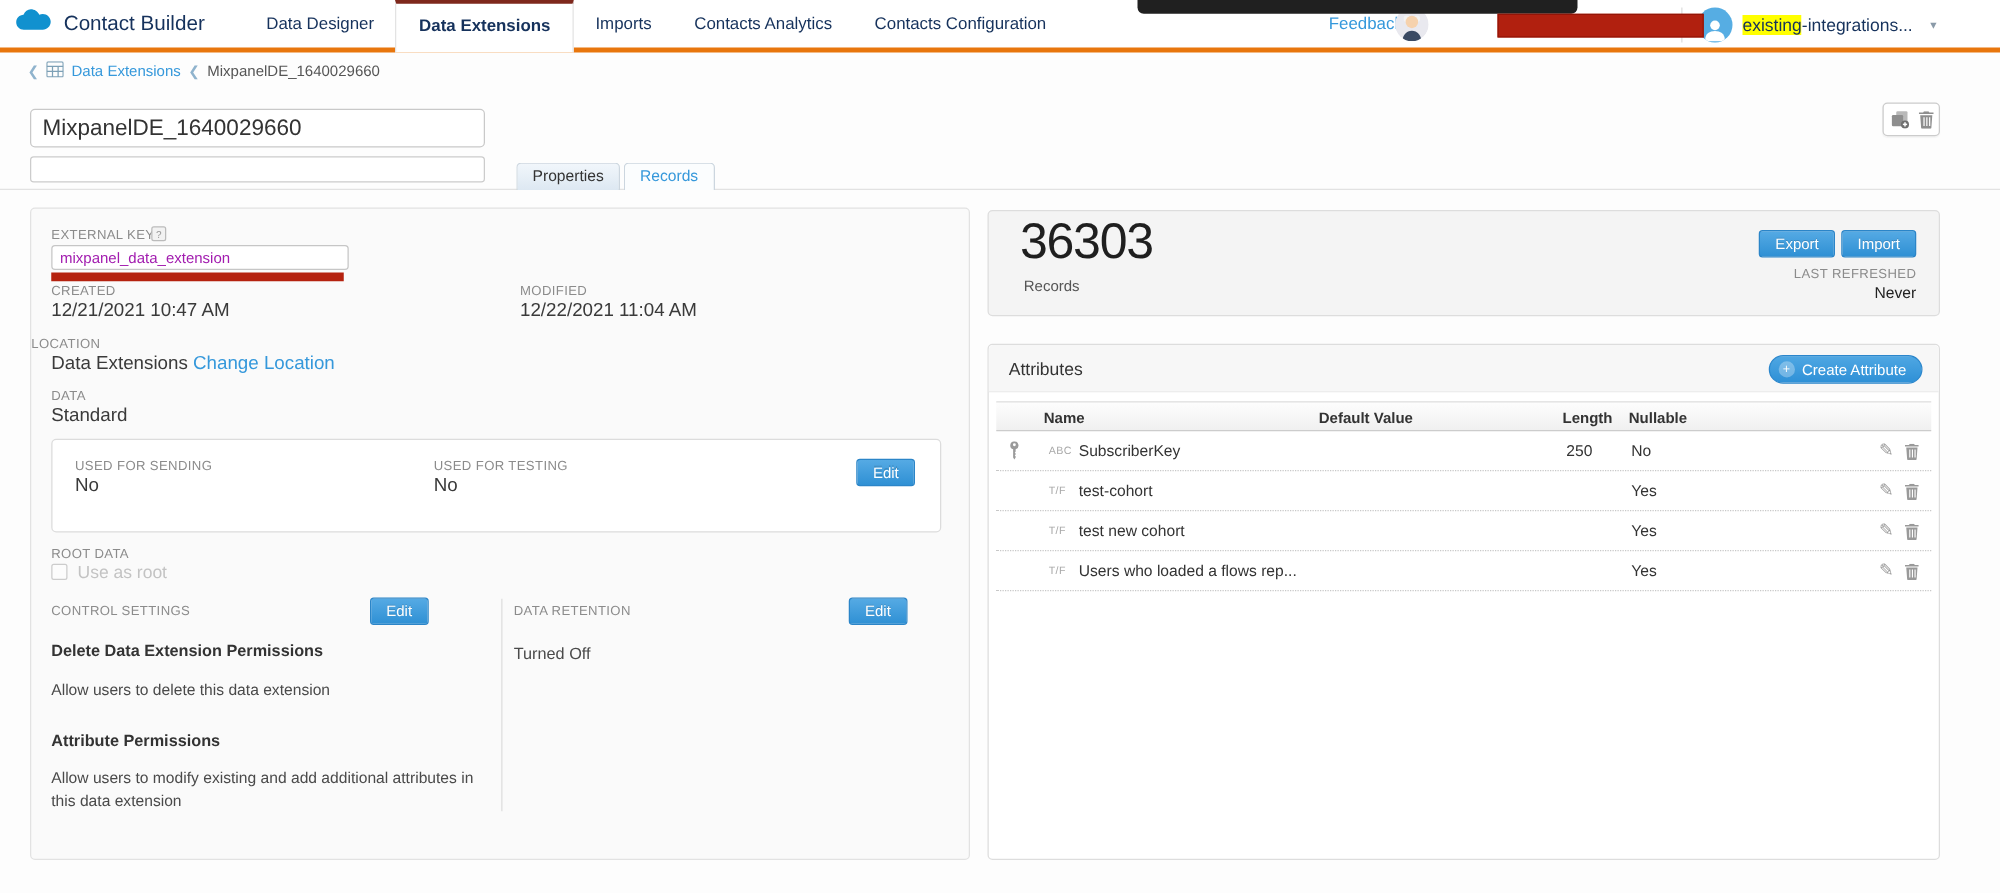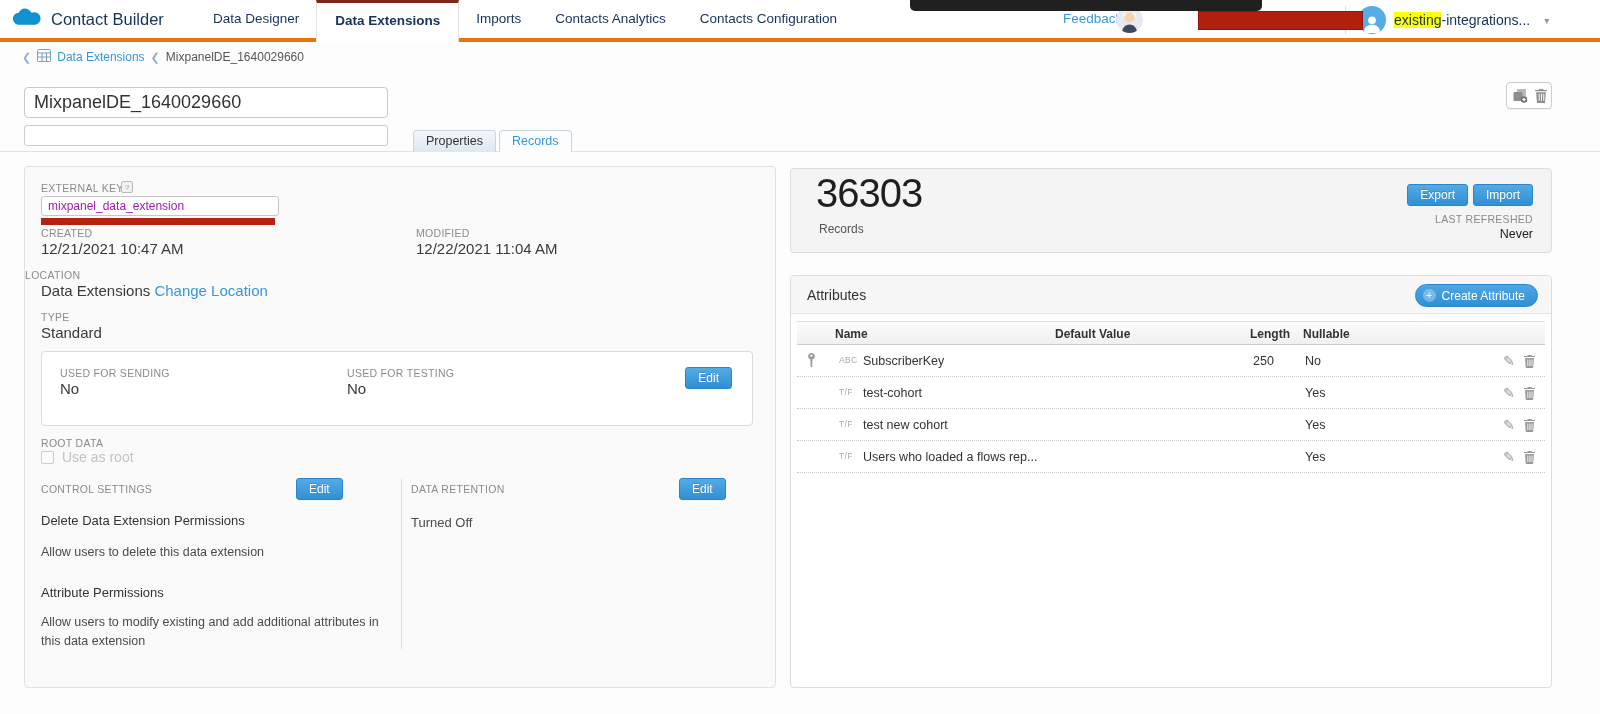--- a/index.html
+++ b/index.html
@@ -54,21 +54,21 @@
   }
   
   .panel-left { position:absolute; left:24px; top:166px; width:752px; height:522px; background:#fafafa; border:1px solid #e2e2e2; border-radius:4px; }
   .help-box { position:absolute; left:96px; top:14px; width:12px; height:12px; border:1px solid #bbb; border-radius:2px; background:#f2f2f2; color:#999; font-size:8px; text-align:center; line-height:11px; cursor:pointer; }
   .extkey-input { position:absolute; left:16px; top:29px; width:238px; height:20px; border:1px solid #c6c6c6; border-radius:3px; padding:0 6px; font-size:12px; color:#a21caf; background:#fff; font-family:inherit; }
   .red-underline { position:absolute; left:16px; top:51px; width:234px; height:7px; background:#b5220f; }
   .inner-box { position:absolute; left:16px; top:184px; width:712px; height:75px; background:#fff; border:1px solid #dcdcdc; border-radius:4px; }
   .checkbox { position:absolute; left:16px; top:284px; width:13px; height:13px; border:1px solid #ccc; border-radius:2px; background:#fcfcfc; cursor:pointer; }
   .chk-label { position:absolute; left:37px; top:282px; font-size:14px; color:#c3c3c3; }
   .col-divider { position:absolute; left:376px; top:312px; height:170px; border-left:1px solid #ddd; }
-  .perm-title { position:absolute; font-size:13px; font-weight:normal; color:#333; white-space:nowrap; }
+  .perm-title { position:absolute; font-size:13px; font-weight:bold; color:#333; white-space:nowrap; }
   .perm-desc { position:absolute; font-size:12.5px; color:#4a4a4a; line-height:1.55; }
   
   .records-card { position:absolute; left:790px; top:168px; width:762px; height:85px; background:#f4f4f4; border:1px solid #ddd; border-radius:4px; }
   .records-count { position:absolute; left:25px; top:2px; font-size:40px; color:#1f1f1f; letter-spacing:-1px; }
   .records-label { position:absolute; left:28px; top:53px; font-size:12px; color:#555; }
   .rec-buttons { position:absolute; right:18px; top:15px; display:flex; gap:5px; }
   .rec-buttons .btn-blue { position:static; }
   .last-refreshed-lbl { position:absolute; right:18px; top:44px; font-size:10.5px; color:#8b8b8b; letter-spacing:.3px; }
   .last-refreshed-val { position:absolute; right:18px; top:58px; font-size:12.5px; color:#222; }
   
@@ -190,21 +190,21 @@
   <span class="val" style="left:16px; top:73px;">12/21/2021 10:47 AM</span>
   <span class="lbl" style="left:391px; top:60px;">MODIFIED</span>
   <span class="val" style="left:391px; top:73px;">12/22/2021 11:04 AM</span>
 
   <span class="lbl" style="left:0; top:102px;">LOCATION</span>
   <span class="val" style="left:16px; top:115px;">
     <span>Data Extensions</span>
     <span style="color:#3598db; cursor:pointer;">Change Location</span>
   </span>
 
-  <span class="lbl" style="left:16px; top:144px;">TYPE</span>
+  <span class="lbl" style="left:16px; top:144px;">DATA</span>
   <span class="val" style="left:16px; top:157px;">Standard</span>
 
   <div class="inner-box">
     <span class="lbl" style="left:18px; top:15px;">USED FOR SENDING</span>
     <span class="val" style="left:18px; top:28px;">No</span>
     <span class="lbl" style="left:305px; top:15px;">USED FOR TESTING</span>
     <span class="val" style="left:305px; top:28px;">No</span>
     <span class="btn-blue" style="right:20px; top:15px;">Edit</span>
   </div>
 

